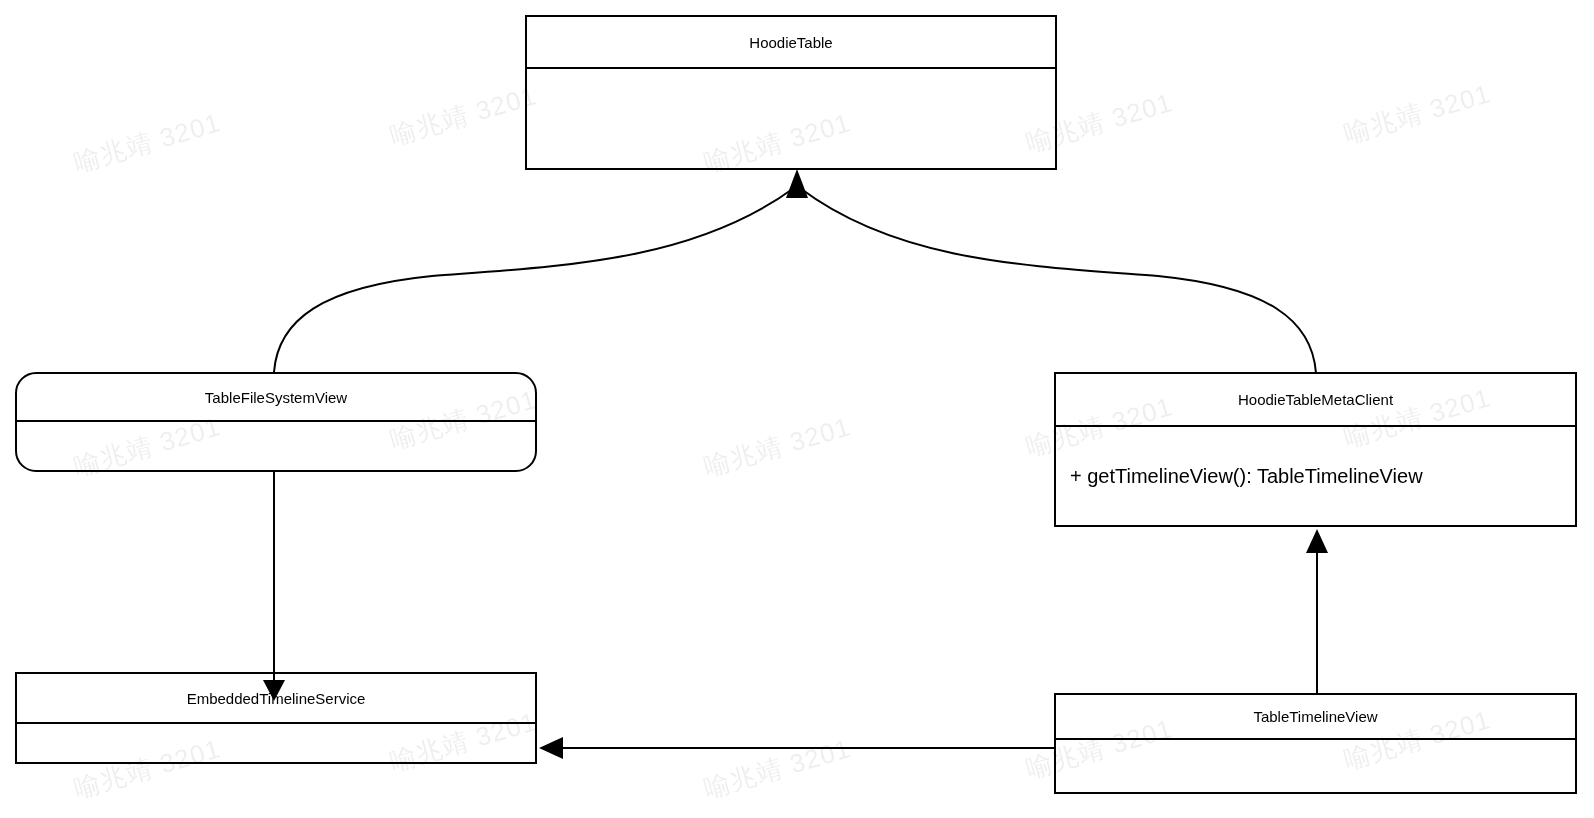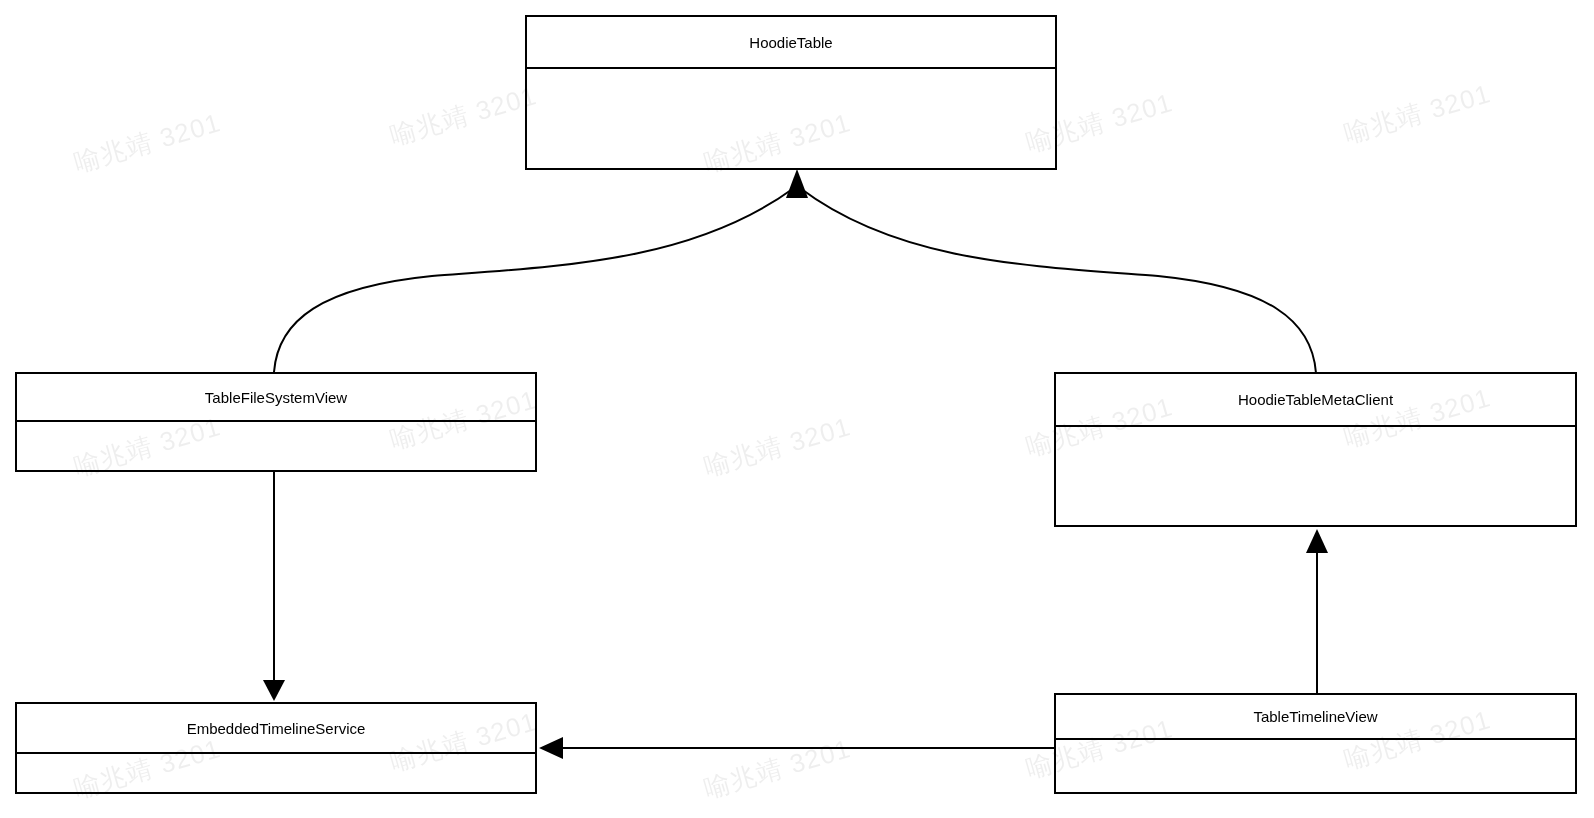--- a/index.html
+++ b/index.html
@@ -81,32 +81,33 @@
     <line x1="1054" y1="748" x2="561" y2="748"></line>
     <polygon points="539,748 563,737 563,759"></polygon>
   </svg>
 
   <div class="uml-class" style="left:525px; top:15px; width:532px; height:155px;">
     <div class="uml-title" style="height:52px;">HoodieTable</div>
     <div class="uml-methods">
     </div>
   </div>
 
-  <div class="uml-class" style="left:15px; top:372px; width:522px; height:100px;">
+  <div class="uml-class" style="left:15px; top:372px; width:522px; height:100px;border-radius:21px;">
     <div class="uml-title" style="height:48px;">TableFileSystemView</div>
     <div class="uml-methods"></div>
   </div>
 
   <div class="uml-class" style="left:1054px; top:372px; width:523px; height:155px;">
     <div class="uml-title" style="height:53px;">HoodieTableMetaClient</div>
     <div class="uml-methods">
+      <div class="uml-method">+ getTimelineView(): TableTimelineView</div>
     </div>
   </div>
 
-  <div class="uml-class" style="left:15px; top:702px; width:522px; height:92px;">
+  <div class="uml-class" style="left:15px; top:672px; width:522px; height:92px;">
     <div class="uml-title" style="height:50px;">EmbeddedTimelineService</div>
     <div class="uml-methods"></div>
   </div>
 
   <div class="uml-class" style="left:1054px; top:693px; width:523px; height:101px;">
     <div class="uml-title" style="height:45px;">TableTimelineView</div>
     <div class="uml-methods"></div>
   </div>
 
   <div class="wm" style="left:70px;  top:147px;">喻兆靖 3201</div>

